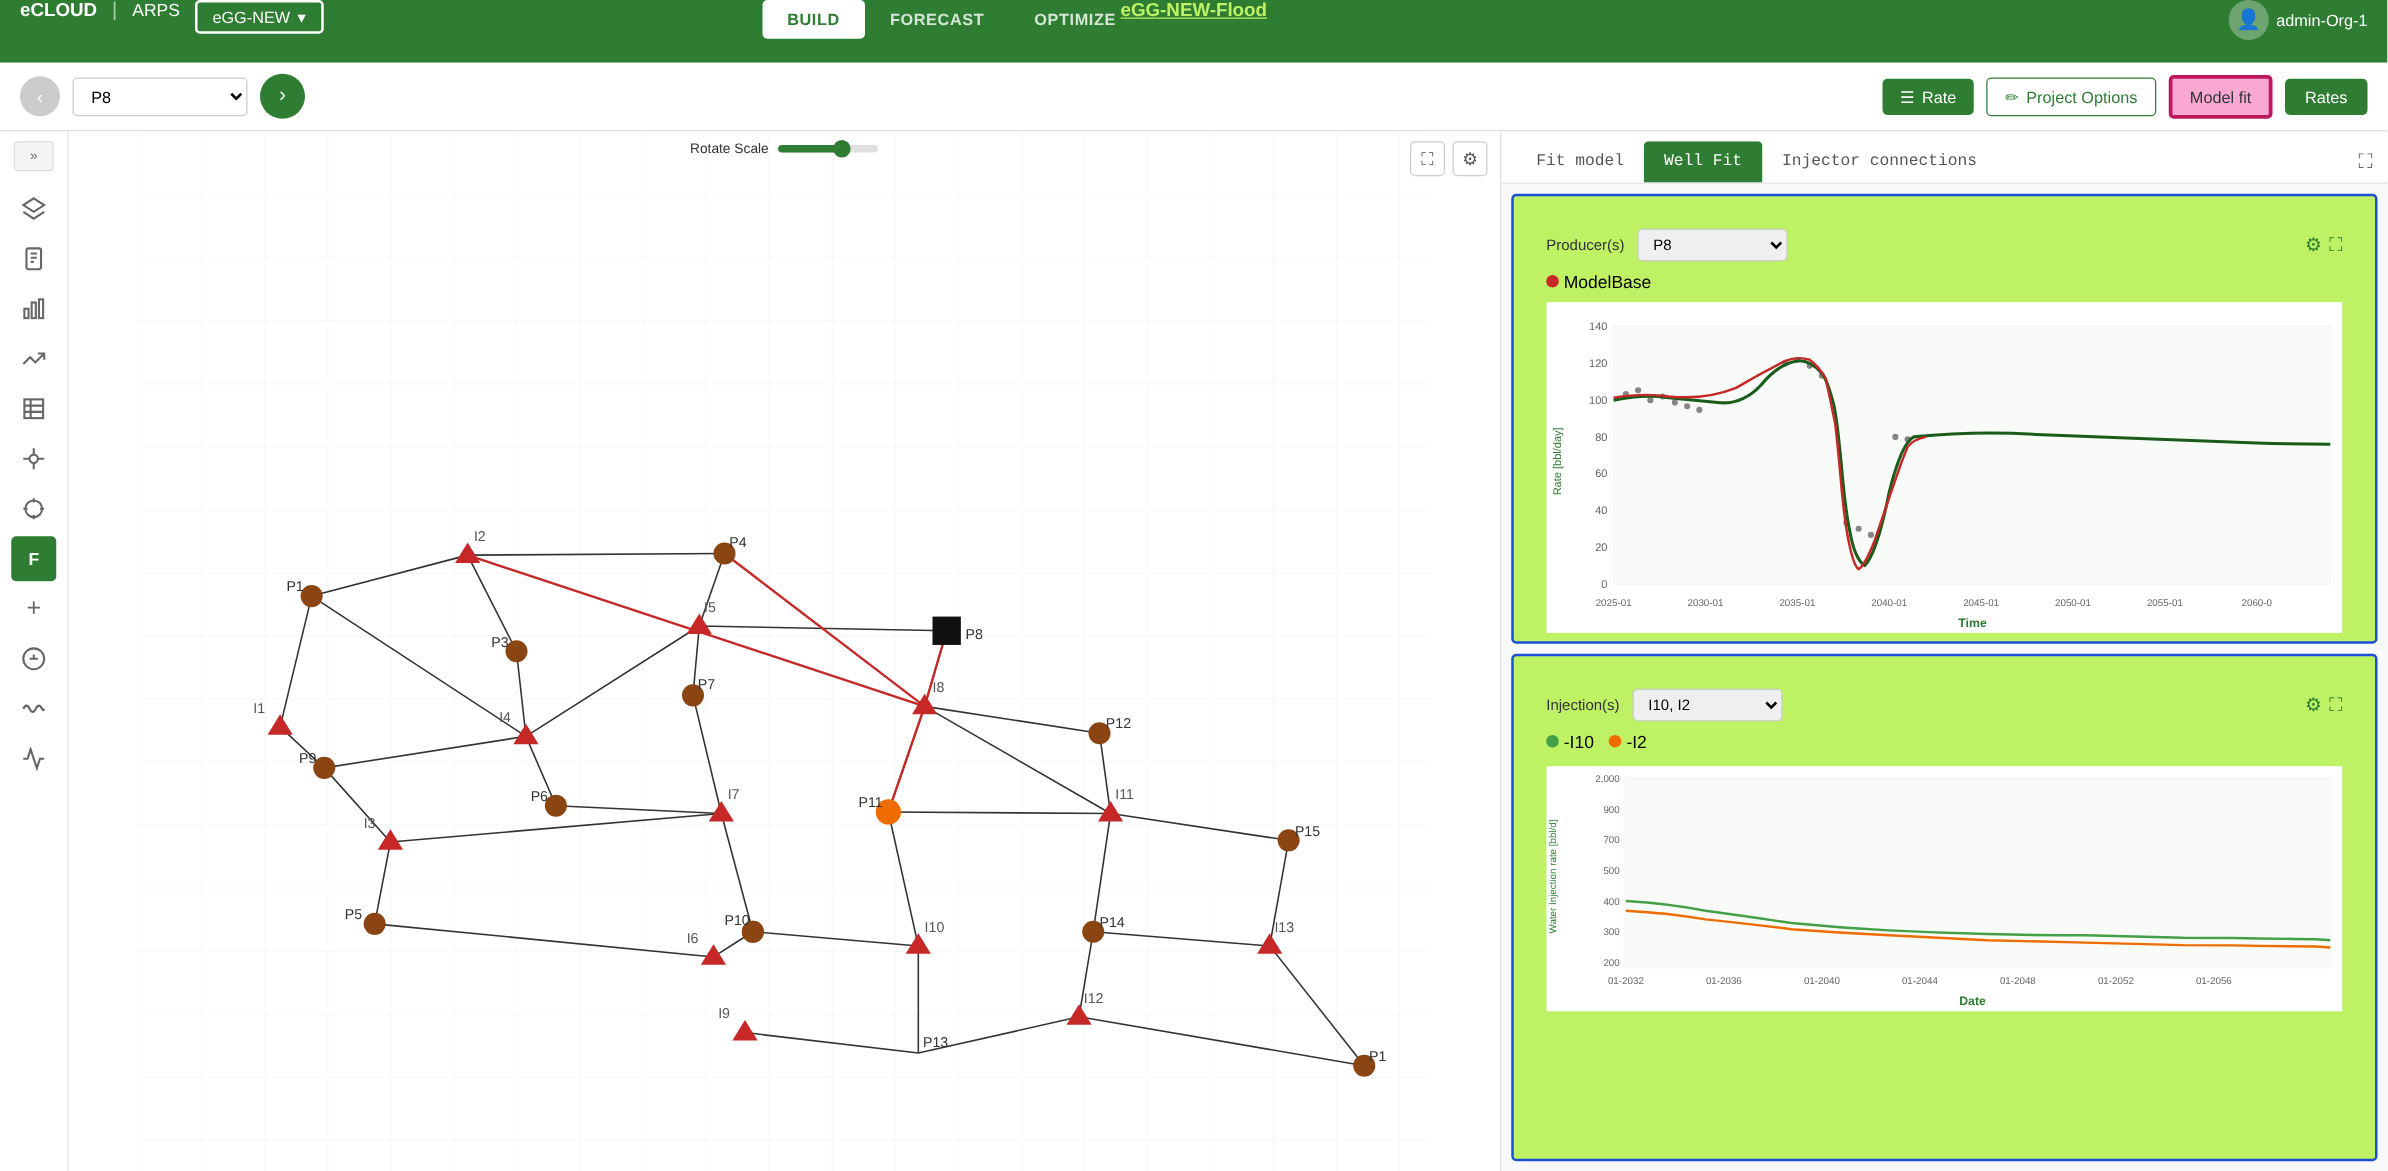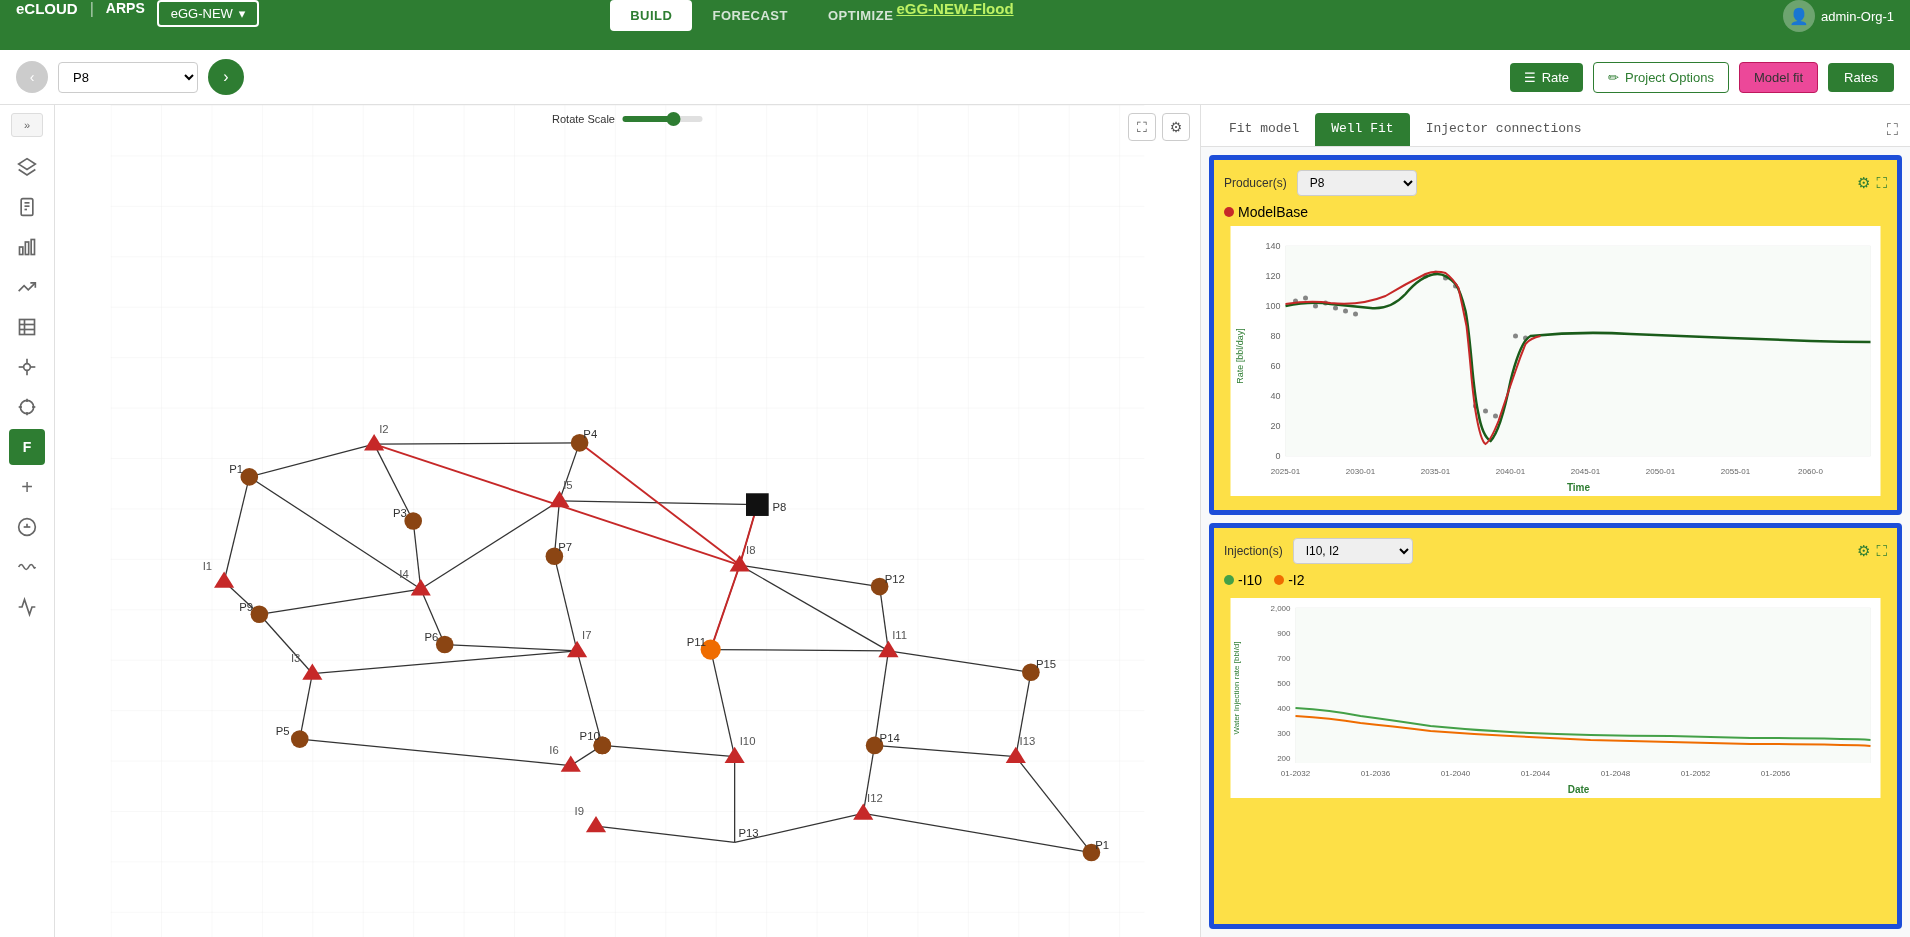--- a/index.html
+++ b/index.html
@@ -154,23 +154,23 @@
       border: 1px solid #2e7d32;
       border-radius: 4px;
       padding: 7px 14px;
       font-size: 13px;
       cursor: pointer;
       display: flex;
       align-items: center;
       gap: 6px;
     }
     .btn-model-fit {
-      background: #ec4899;
+      background: #f9a8d4;
       color: #333;
-      border: 1px solid #be185d;
+      border: 3px solid #be185d;
       border-radius: 4px;
       padding: 7px 14px;
       font-size: 13px;
       cursor: pointer;
     }
     .btn-rates {
       background: #2e7d32;
       color: white;
       border: none;
       border-radius: 4px;
@@ -290,25 +290,25 @@
       margin-left: auto;
       background: transparent;
       border: none;
       cursor: pointer;
       font-size: 16px;
       color: #666;
     }
 
     
     .chart-section {
-      background: #fde047;
+      background: #bef264;
       margin: 8px;
       border-radius: 4px;
-      border: 5px solid #1d4ed8;
-      padding: 10px;
+      border: 2px solid #1d4ed8;
+      padding: 26px;
       position: relative;
     }
     .chart-section-header {
       display: flex;
       align-items: center;
       gap: 10px;
       margin-bottom: 8px;
     }
     .chart-label {
       font-size: 12px;
@@ -389,21 +389,21 @@
       top: -4px;
       left: 44px;
     }
   </style>
 </head>
 <body>
 
 <div class="header">
   <span style="font-size:15px;font-weight:bold;">eCLOUD</span>
   <span style="opacity:0.6;">|</span>
-  <span style="font-size:14px;font-weight:bold;">ARPS</span>
+  <span style="font-size:14px;font-weight:normal;">ARPS</span>
 
   <button class="header-project-btn">
     <span>eGG-NEW</span>
     <span>▾</span>
   </button>
 
   <div class="header-nav">
     <button class="nav-btn active">BUILD</button>
     <button class="nav-btn">FORECAST</button>
     <button class="nav-btn">OPTIMIZE</button>

